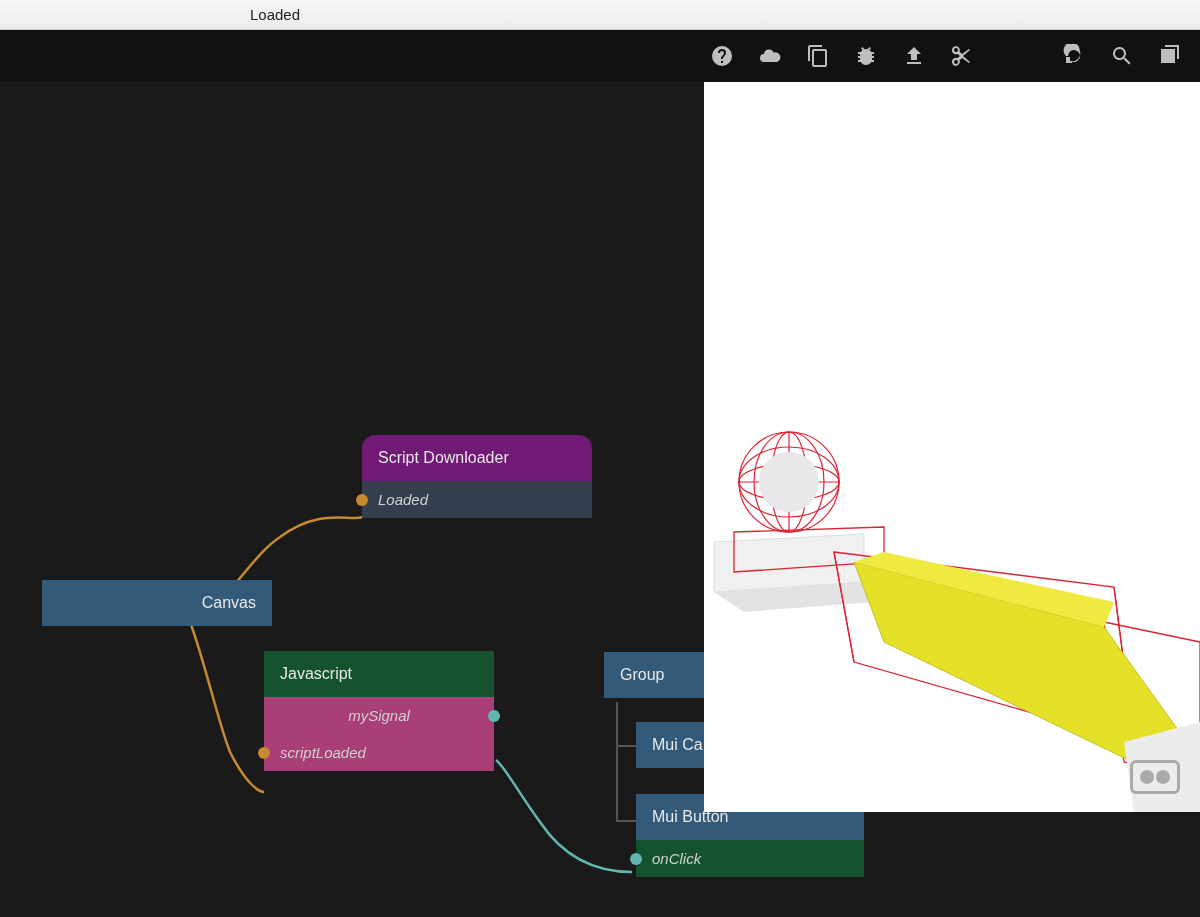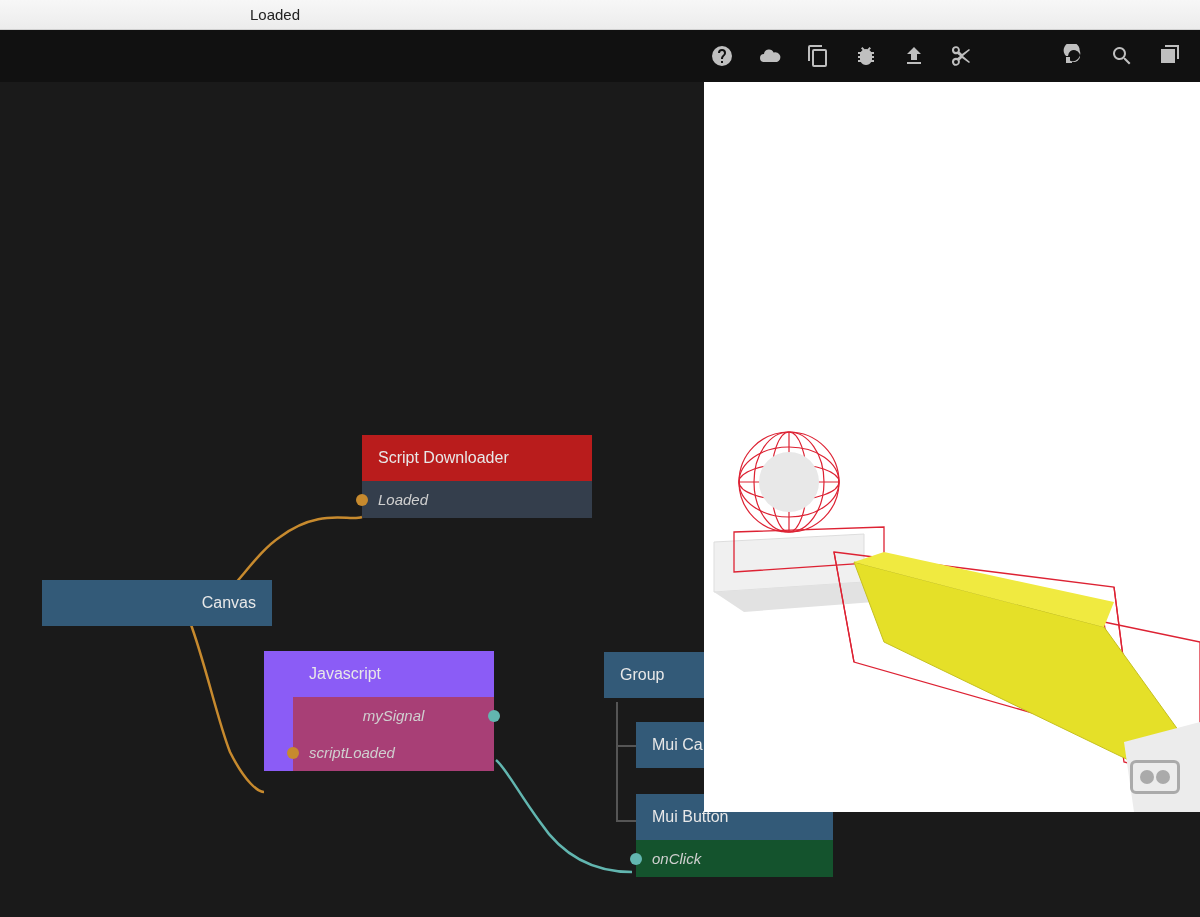--- a/index.html
+++ b/index.html
@@ -70,23 +70,23 @@
     position: absolute;
     width: 12px; height: 12px;
     border-radius: 50%;
     top: 50%;
     transform: translate(-50%, -50%);
   }
   .port-dot.left { left: 0; }
   .port-dot.right { left: 100%; }
   
   .node-canvas-box { background: #335a78; width: 230px; text-align: right; }
-  .node-script  { background: #b91c1c; width: 230px; }
+  .node-script  { background: #701a75; width: 230px; border-radius: 13px; }
   .node-script .node-port { background: #343e4c; }
-  .node-js { background: #8b5cf6; width: 230px; padding-left: 29px; }
+  .node-js { background: #14532d; width: 230px; }
   .node-js .node-port { background: #a83f76; }
   .node-group { background: #335a78; width: 260px; }
   .node-child { background: #335a78; margin-left: 32px; }
   .tree-line {
     position: absolute;
     border-left: 2px solid #555;
     border-bottom: 2px solid #555;
   }
   
   
@@ -198,21 +198,21 @@
   </div>
 
   <div class="node node-group" style="left:604px; top:570px;">
     <div class="node-title">Group</div>
   </div>
   <span class="tree-line" style="left:616px; top:620px; width:22px; height:45px;"></span>
   <div class="node node-child" style="left:604px; top:640px; width:228px;">
     <div class="node-title">Mui Ca</div>
   </div>
   <span class="tree-line" style="left:616px; top:620px; width:22px; height:120px;"></span>
-  <div class="node node-child" style="left:604px; top:712px; width:197px;">
+  <div class="node node-child" style="left:604px; top:712px; width:228px;">
     <div class="node-title">Mui Button</div>
     <div class="node-port" style="background:#14532d">
       <span class="port-dot left" style="background:#62b6b0"></span>
       <span>onClick</span>
     </div>
   </div>
 
   <div class="preview">
     <svg width="496" height="730">
 

